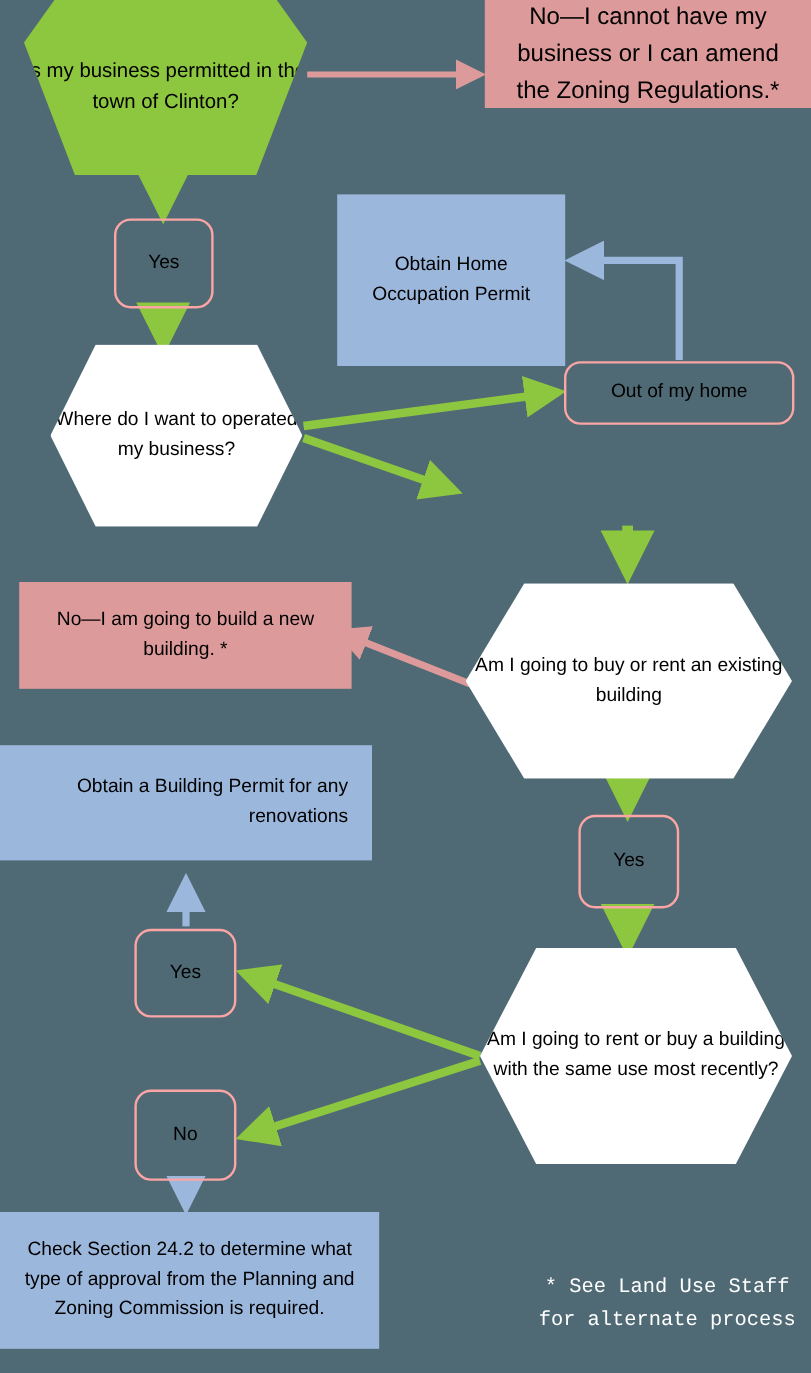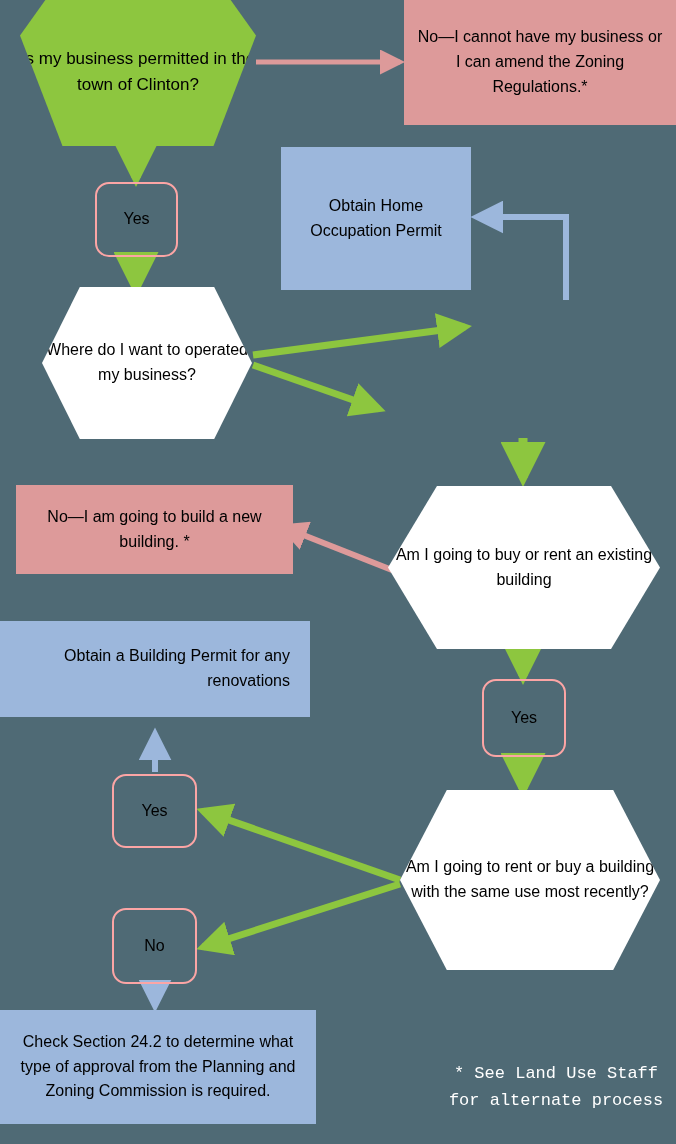--- a/index.html
+++ b/index.html
@@ -108,36 +108,39 @@
 
     <line x1="155" y1="772" x2="155" y2="734" stroke="#9cb7dc" stroke-width="6" marker-end="url(#arrow-blue)"></line>
 
     <line x1="155" y1="984" x2="155" y2="1006" stroke="#9cb7dc" stroke-width="6" marker-end="url(#arrow-blue)"></line>
   </svg>
 
   <div class="node hex-top" style="left:20px; top:-24px; width:236px; height:170px; font-size:17px; padding-top:22px;">
     <span>Is my business permitted in the town of Clinton?</span>
   </div>
 
-  <div class="node pink" style="left:404px; top:0px; width:272px; height:125px; font-size:16px; padding:0 12px;">
+  <div class="node pink" style="left:404px; top:0px; width:272px; height:90px; font-size:20px; padding:0 12px;">
     <span>No—I cannot have my business or I can amend the Zoning Regulations.*</span>
   </div>
 
   <div class="node rbox" style="left:95px; top:182px; width:83px; height:75px; font-size:16px;">
     <span>Yes</span>
   </div>
 
-  <div class="node blue" style="left:281px; top:147px; width:190px; height:143px; font-size:16px; padding:0 10px;">
+  <div class="node blue" style="left:281px; top:162px; width:190px; height:143px; font-size:16px; padding:0 10px;">
     <span>Obtain Home Occupation Permit</span>
   </div>
 
   <div class="node hex" style="left:42px; top:287px; width:210px; height:152px; font-size:16px;">
     <span>Where do I want to operated my business?</span>
   </div>
 
+  <div class="node rbox" style="left:470px; top:301px; width:192px; height:53px; font-size:16px;">
+    <span>Out of my home</span>
+  </div>
 
 
   <div class="node pink" style="left:16px; top:485px; width:277px; height:89px; font-size:16px; padding:0 10px;">
     <span>No—I am going to build a new building. *</span>
   </div>
 
   <div class="node hex" style="left:388px; top:486px; width:272px; height:163px; font-size:16px;">
     <span>Am I going to buy or rent an existing building</span>
   </div>
 

